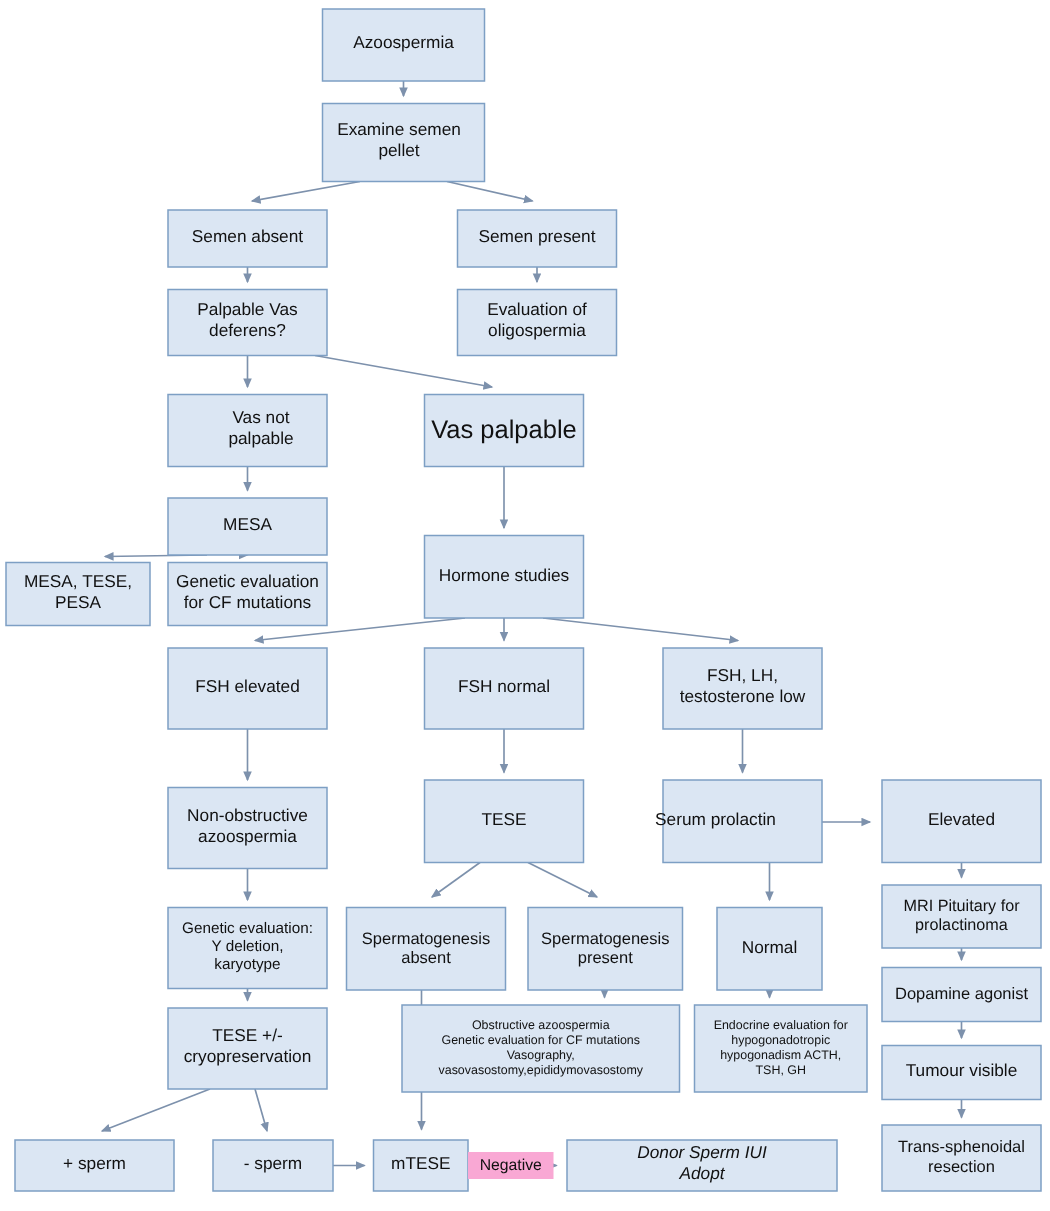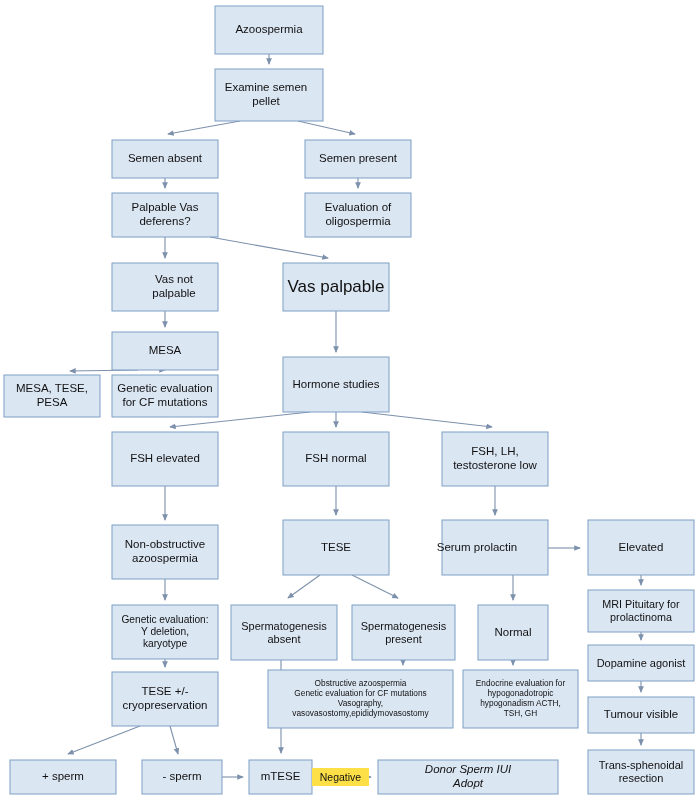--- a/index.html
+++ b/index.html
@@ -53,21 +53,21 @@
     white-space: pre-line;
   }
   .edge-label {
     position: absolute;
     display: flex;
     align-items: center;
     justify-content: center;
     text-align: center;
     color: #111111;
     font-family: "Liberation Sans", sans-serif;
-    background: #fde047;
+    background: #f9a8d4;
   }
 </style>
 </head>
 <body>
 
 <div id="flowchart-root">
   <svg class="chart-svg" id="chart-svg" viewBox="0 0 700 807" xmlns="http://www.w3.org/2000/svg">
     <defs>
       <marker id="arrowhead" markerWidth="7" markerHeight="7" refX="5.2" refY="2.6" orient="auto" markerUnits="strokeWidth">
         <path d="M 0,0 L 6,2.6 L 0,5.2 z" fill="#7d91ac"></path>

